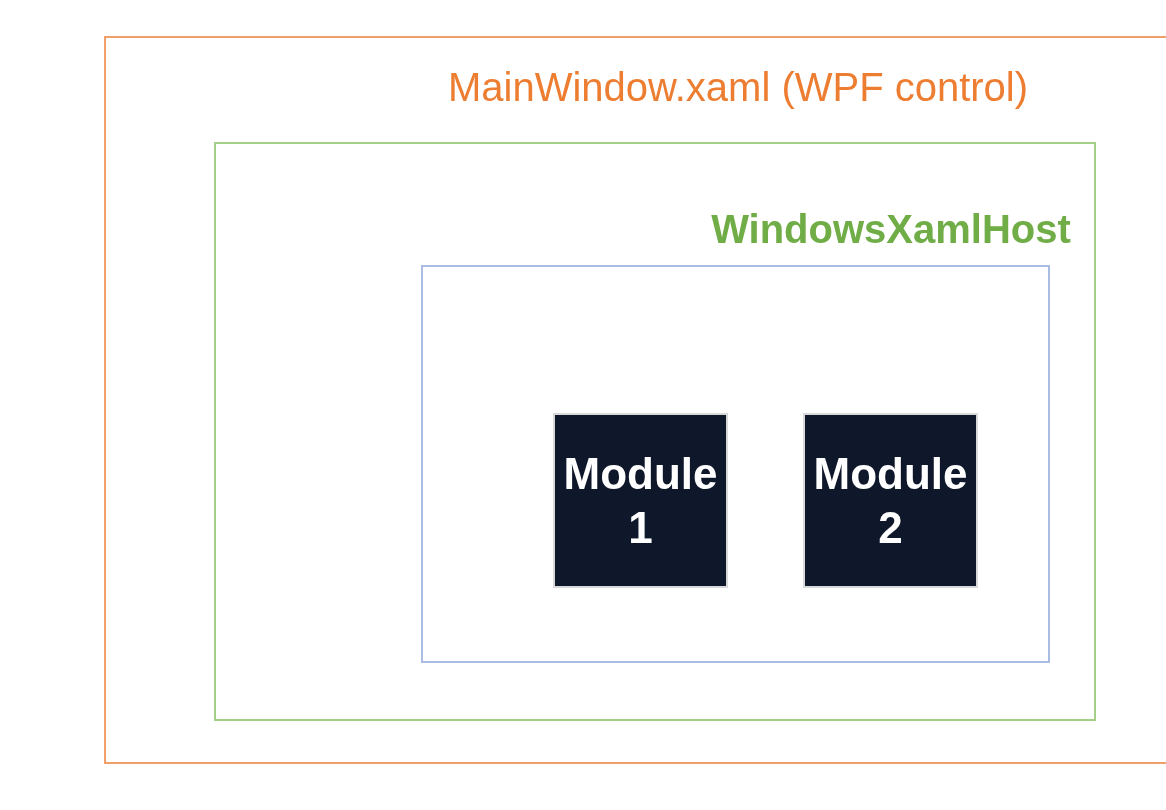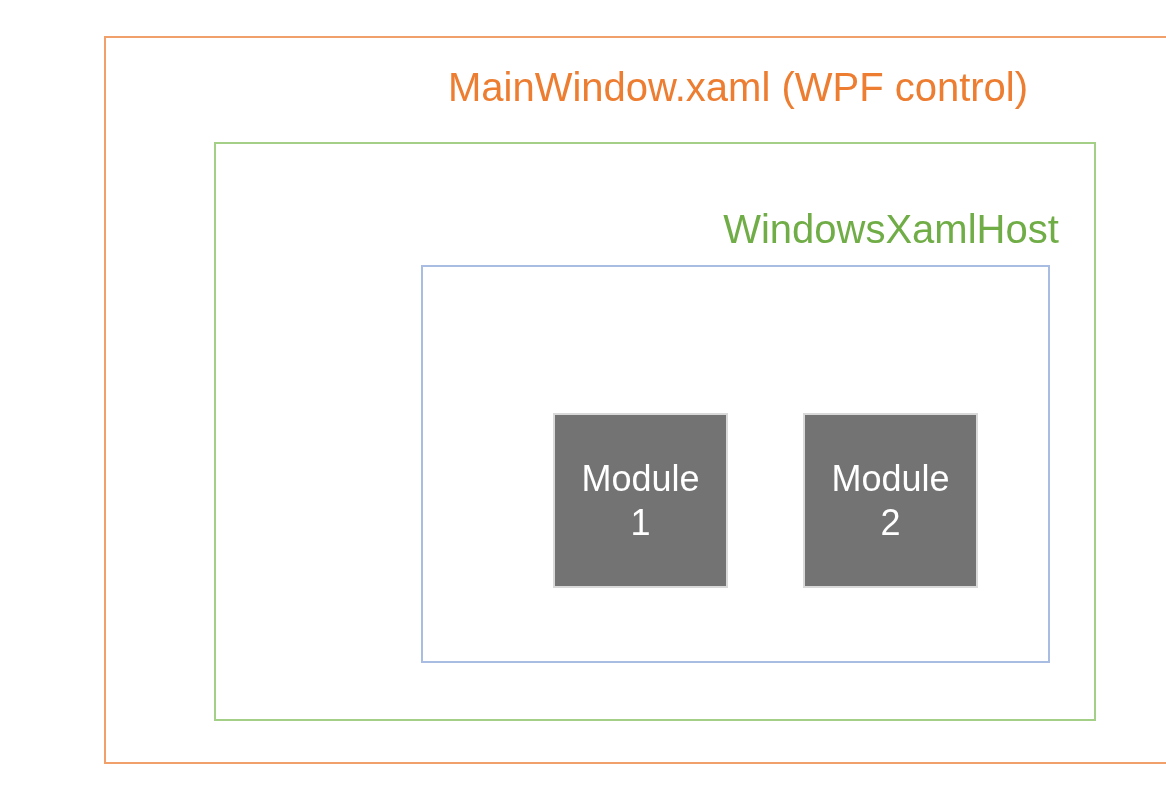--- a/index.html
+++ b/index.html
@@ -23,20 +23,21 @@
   }
   .mainwindow-box {
     left: 57px; top: 36px;
     width: 1082px; height: 728px;
     border: 2px solid #F2A06B;
   }
   .xamlhost-box {
     left: 108px; top: 104px;
     width: 882px; height: 579px;
     border: 2px solid #A3CF87;
+    font-weight: bold;
   }
   .shellpage-box {
     left: 205px; top: 121px;
     width: 629px; height: 398px;
     border: 2px solid #A9BCE2;
   }
   .label {
     position: absolute;
     white-space: nowrap;
     transform: translateX(-50%);
@@ -55,28 +56,28 @@
   .shellpage-label {
     left: 296px; top: 38px;
     font-size: 38px;
     color: #4472C4;
   }
   .module {
     position: absolute;
     box-sizing: border-box;
     width: 175px; height: 175px;
     top: 146px;
-    background: #737373;
+    background: #0f172a;
     border: 2px solid #D9D9D9;
     display: flex;
     flex-direction: column;
     align-items: center;
     justify-content: center;
     color: #FFFFFF;
-    font-size: 36px;
+    font-size: 44px;
     line-height: 1.22;
     text-align: center;
   }
   .module-1 { left: 130px; }
   .module-2 { left: 380px; }
 </style>
 </head>
 <body>
 
 <div class="canvas">

